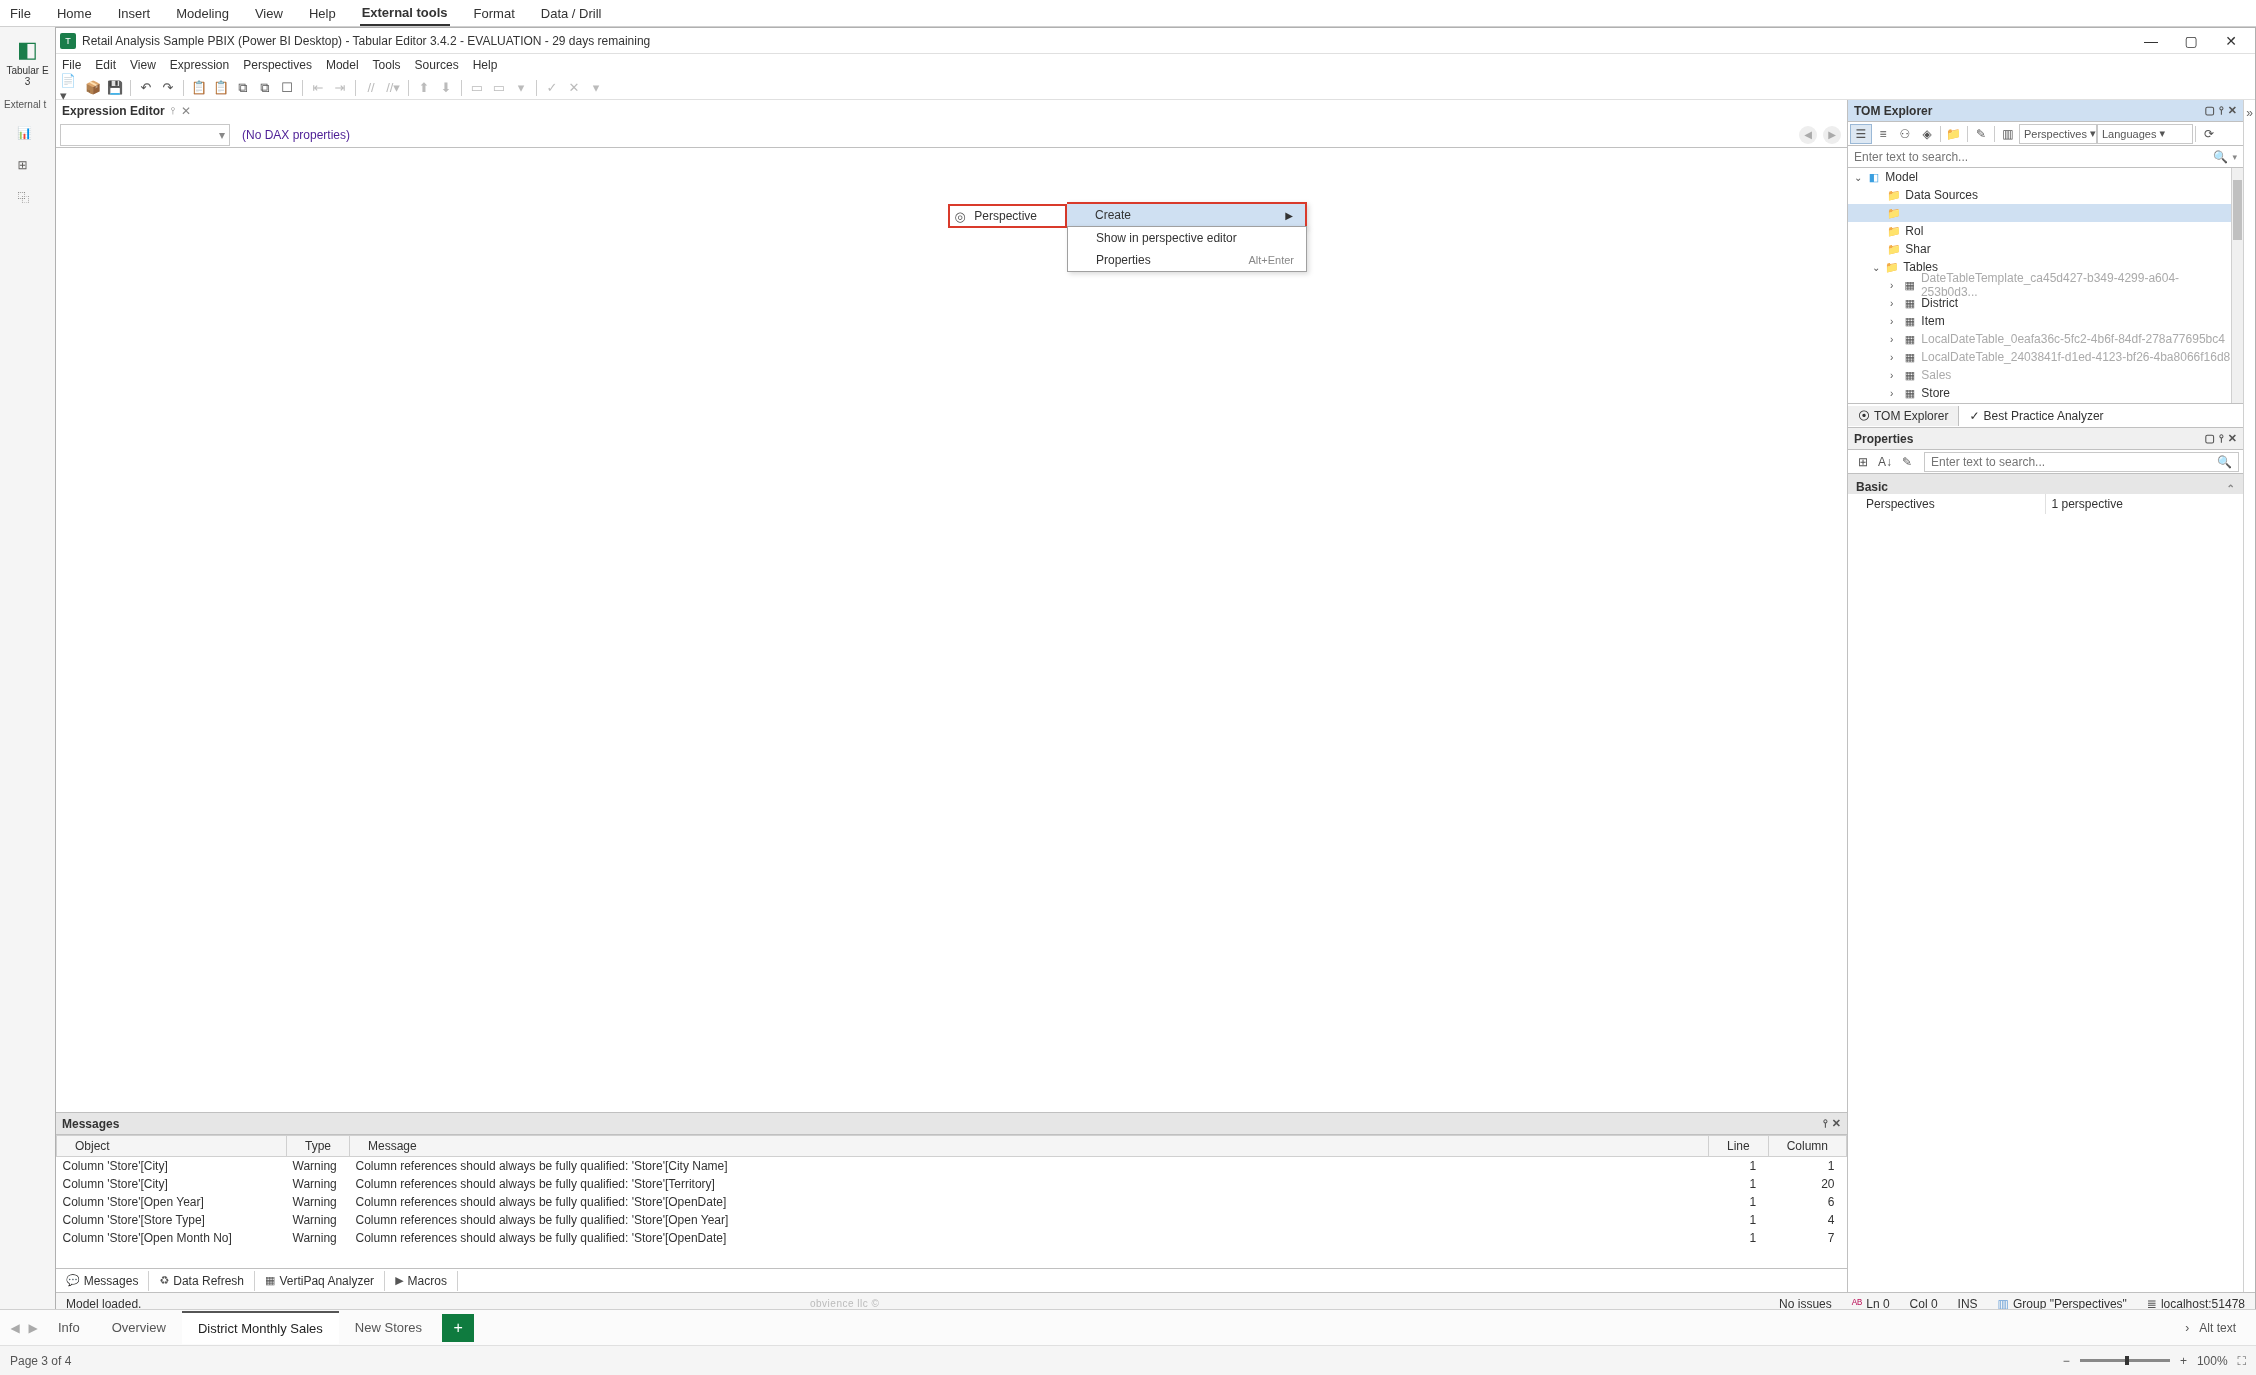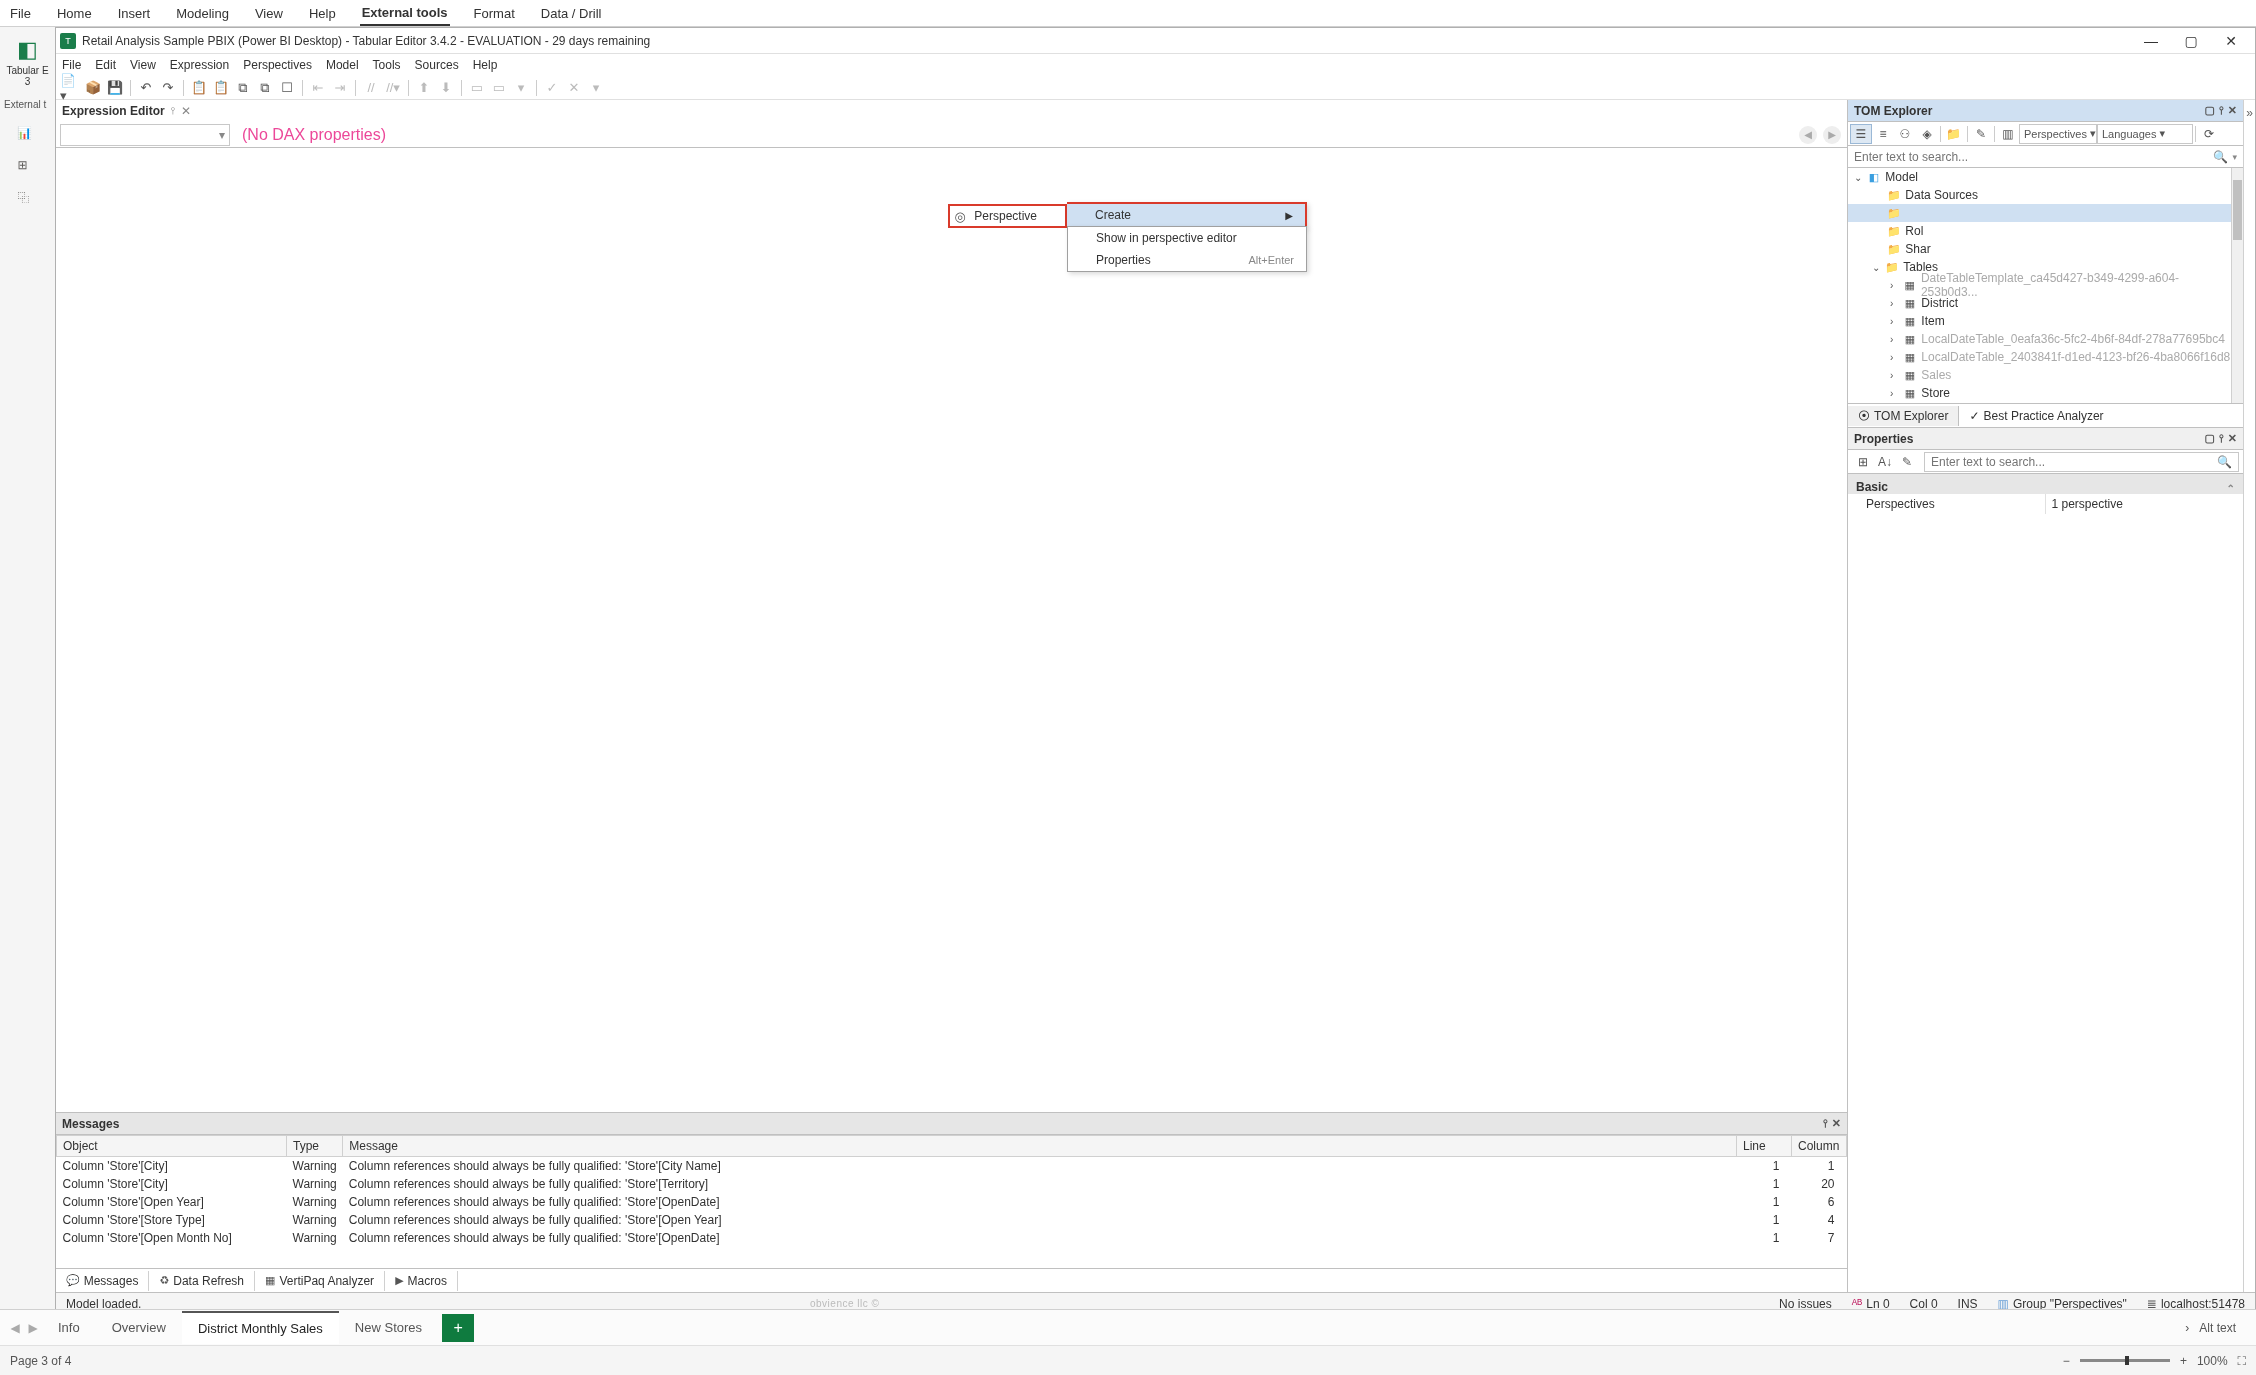--- a/index.html
+++ b/index.html
@@ -49,33 +49,33 @@
 .panel-header .hdr-controls { margin-left: auto; display: flex; gap: 4px; color: #555; font-size: 11px; }
 .panel-header .hdr-controls span { cursor: pointer; }
 
 
 .ee-tab { height: 22px; display: flex; align-items: center; padding: 0 6px; gap: 6px; }
 .ee-tab .pin { color: #888; font-size: 10px; }
 .ee-tab .close { color: #888; font-size: 12px; cursor: pointer; }
 
 .ee-bar { height: 26px; display: flex; align-items: center; border-bottom: 1px solid #c0c0c0; }
 .ee-bar .dd { width: 170px; height: 22px; border: 1px solid #c8c8c8; margin: 0 4px; display: flex; align-items: center; justify-content: flex-end; padding: 0 4px; color: #888; }
-.ee-bar .status { color: #ec4899; font-size: 16px; padding-left: 8px; }
+.ee-bar .status { color: #4c1d95; font-size: 12px; padding-left: 8px; }
 .ee-bar .nav-right { margin-left: auto; display: flex; gap: 6px; padding: 0 6px; color: #aaa; }
 .ee-bar .nav-right span { width: 18px; height: 18px; border-radius: 50%; background: #eee; display: inline-flex; align-items: center; justify-content: center; font-size: 10px; }
 
 .ee-content { flex: 1; background: #fff; }
 
 
 .messages-panel { height: 180px; border-top: 1px solid #c0c0c0; display: flex; flex-direction: column; }
 .messages-header { height: 22px; display: flex; align-items: center; padding: 0 6px; font-weight: 600; background: #e6e6e6; border-bottom: 1px solid #c0c0c0; }
 .messages-header .hdr-controls { margin-left: auto; display: flex; gap: 4px; font-size: 11px; color: #555; }
 .messages-table { flex: 1; overflow: auto; }
 .messages-table table { width: 100%; border-collapse: collapse; }
-.messages-table th { font-weight: normal; text-align: left; background: #f5f5f5; border: 1px solid #d0d0d0; padding: 3px 6px; font-size: 12px; }
+.messages-table th { font-weight: normal; text-align: left; background: #f5f5f5; border: 1px solid #d0d0d0; padding: 3px 18px; font-size: 12px; }
 .messages-table td { padding: 2px 6px; font-size: 12px; border-bottom: 0; }
 .messages-table .src-row { background: #e6e6e6; font-weight: 600; }
 .messages-table .src-row td { padding: 3px 6px; }
 .messages-table td.num { text-align: right; padding-right: 12px; }
 
 .messages-tabs { height: 24px; display: flex; align-items: center; border-top: 1px solid #c0c0c0; }
 .messages-tabs .mt { padding: 3px 10px; display: flex; align-items: center; gap: 4px; cursor: pointer; font-size: 12px; border-right: 1px solid #d0d0d0; }
 .messages-tabs .mt:first-child { border-left: none; }
 .messages-tabs .mt .mi { font-size: 11px; color: #555; }
 

